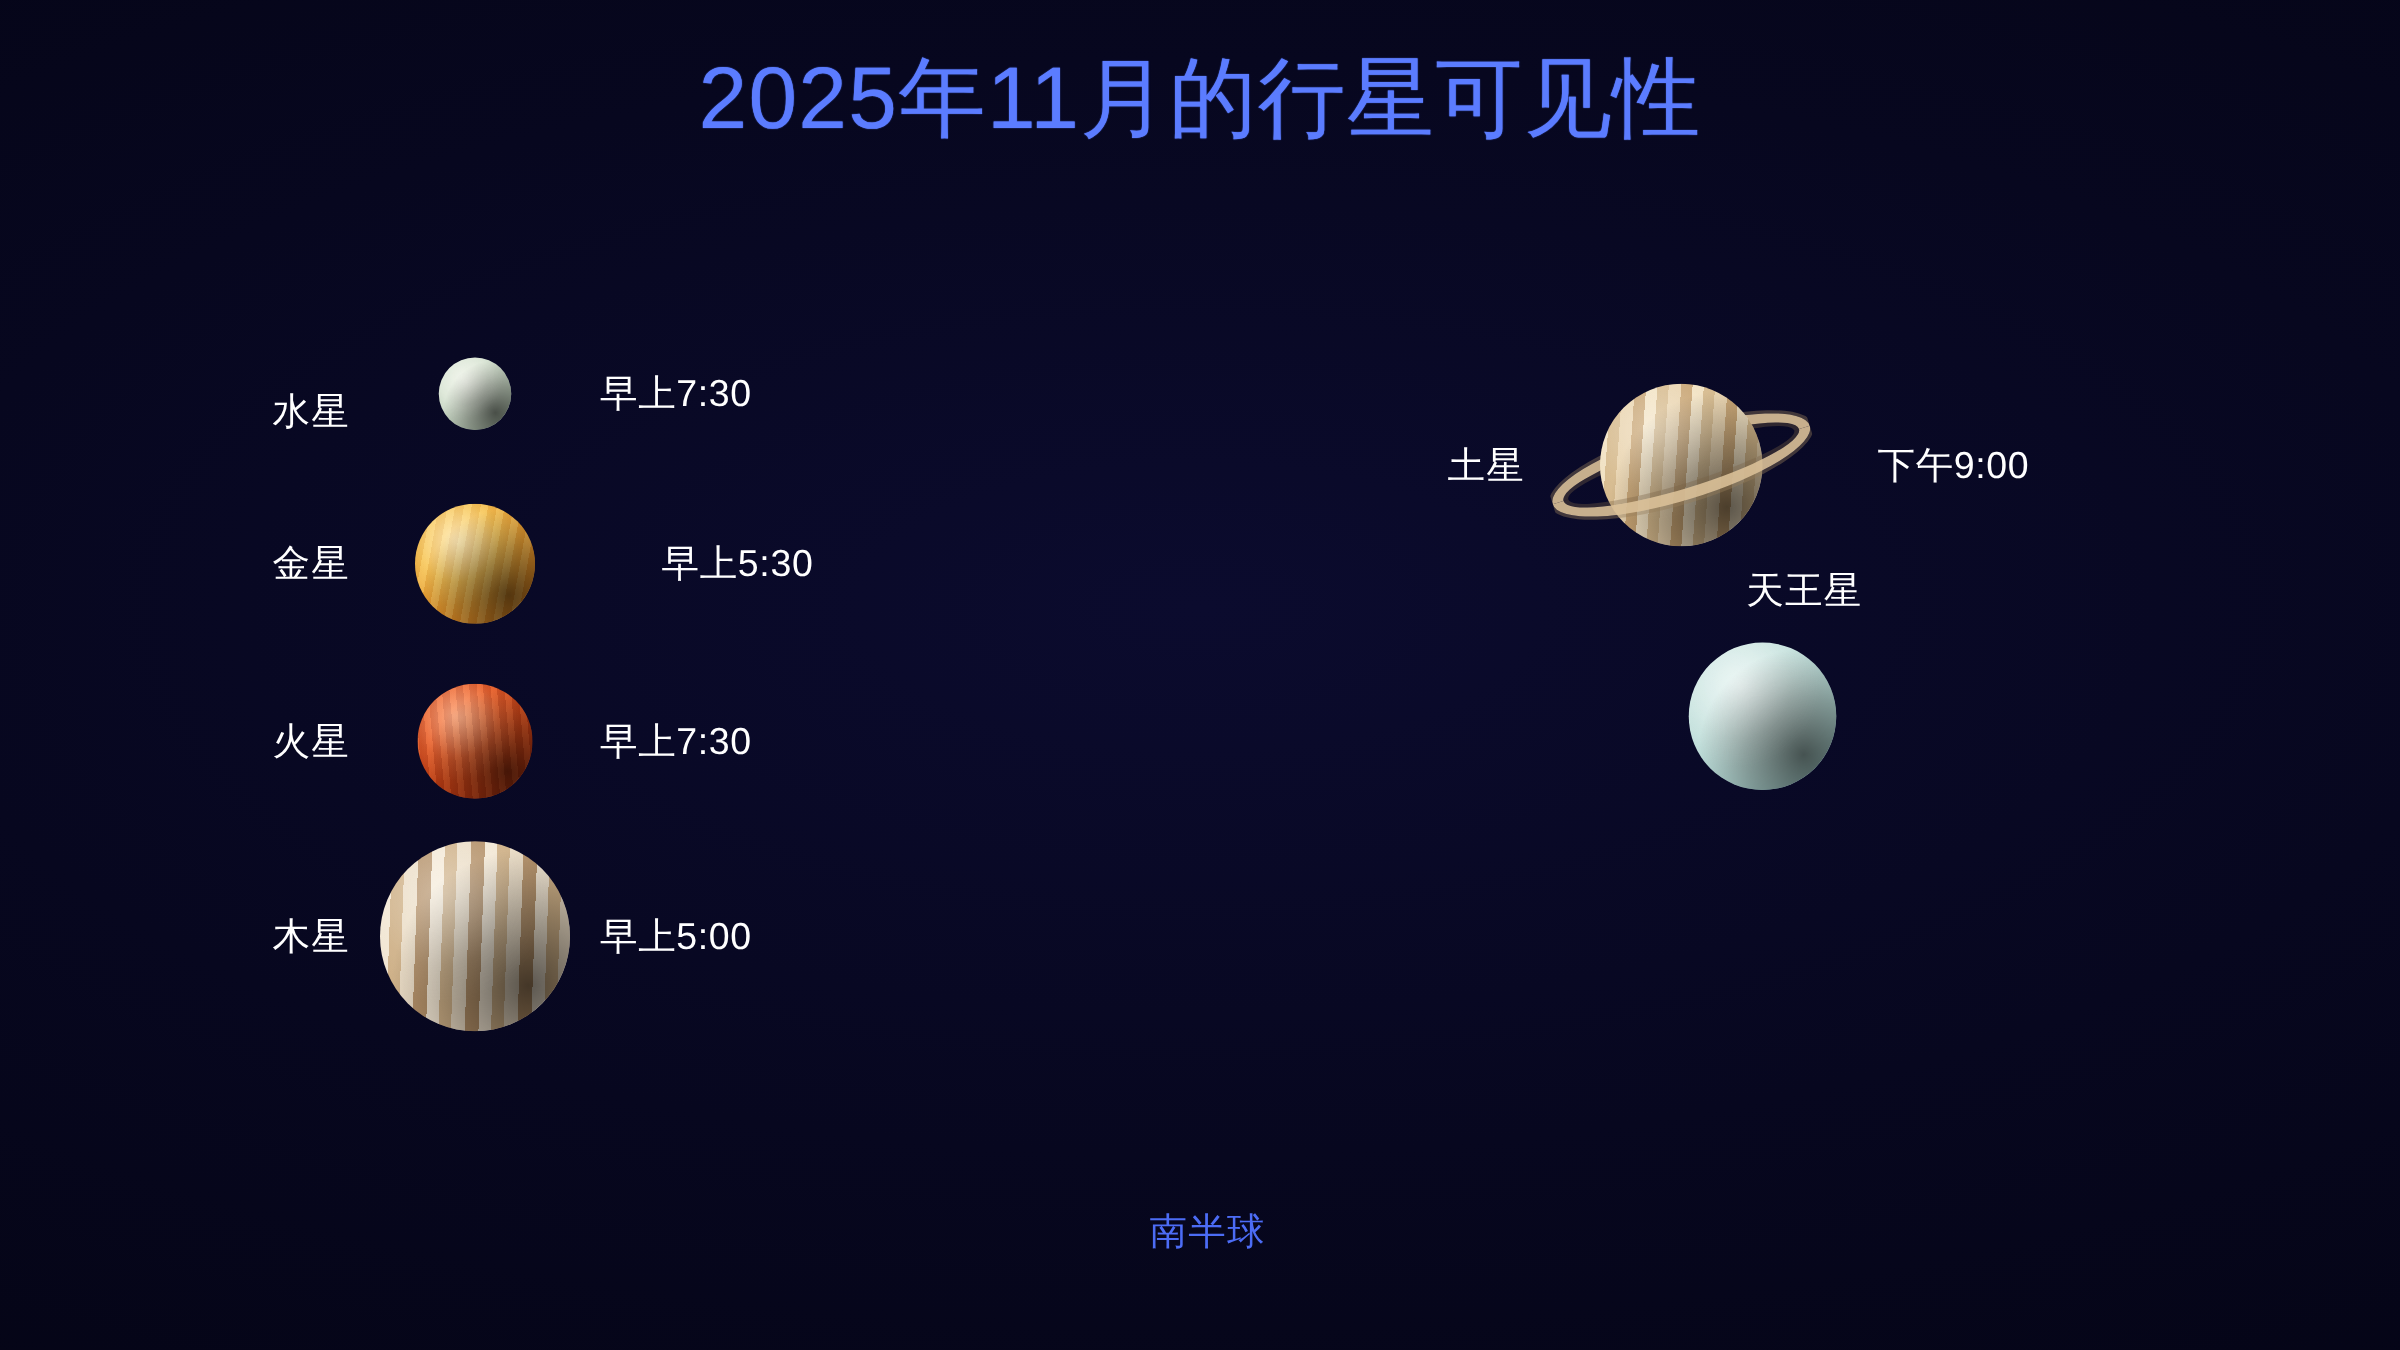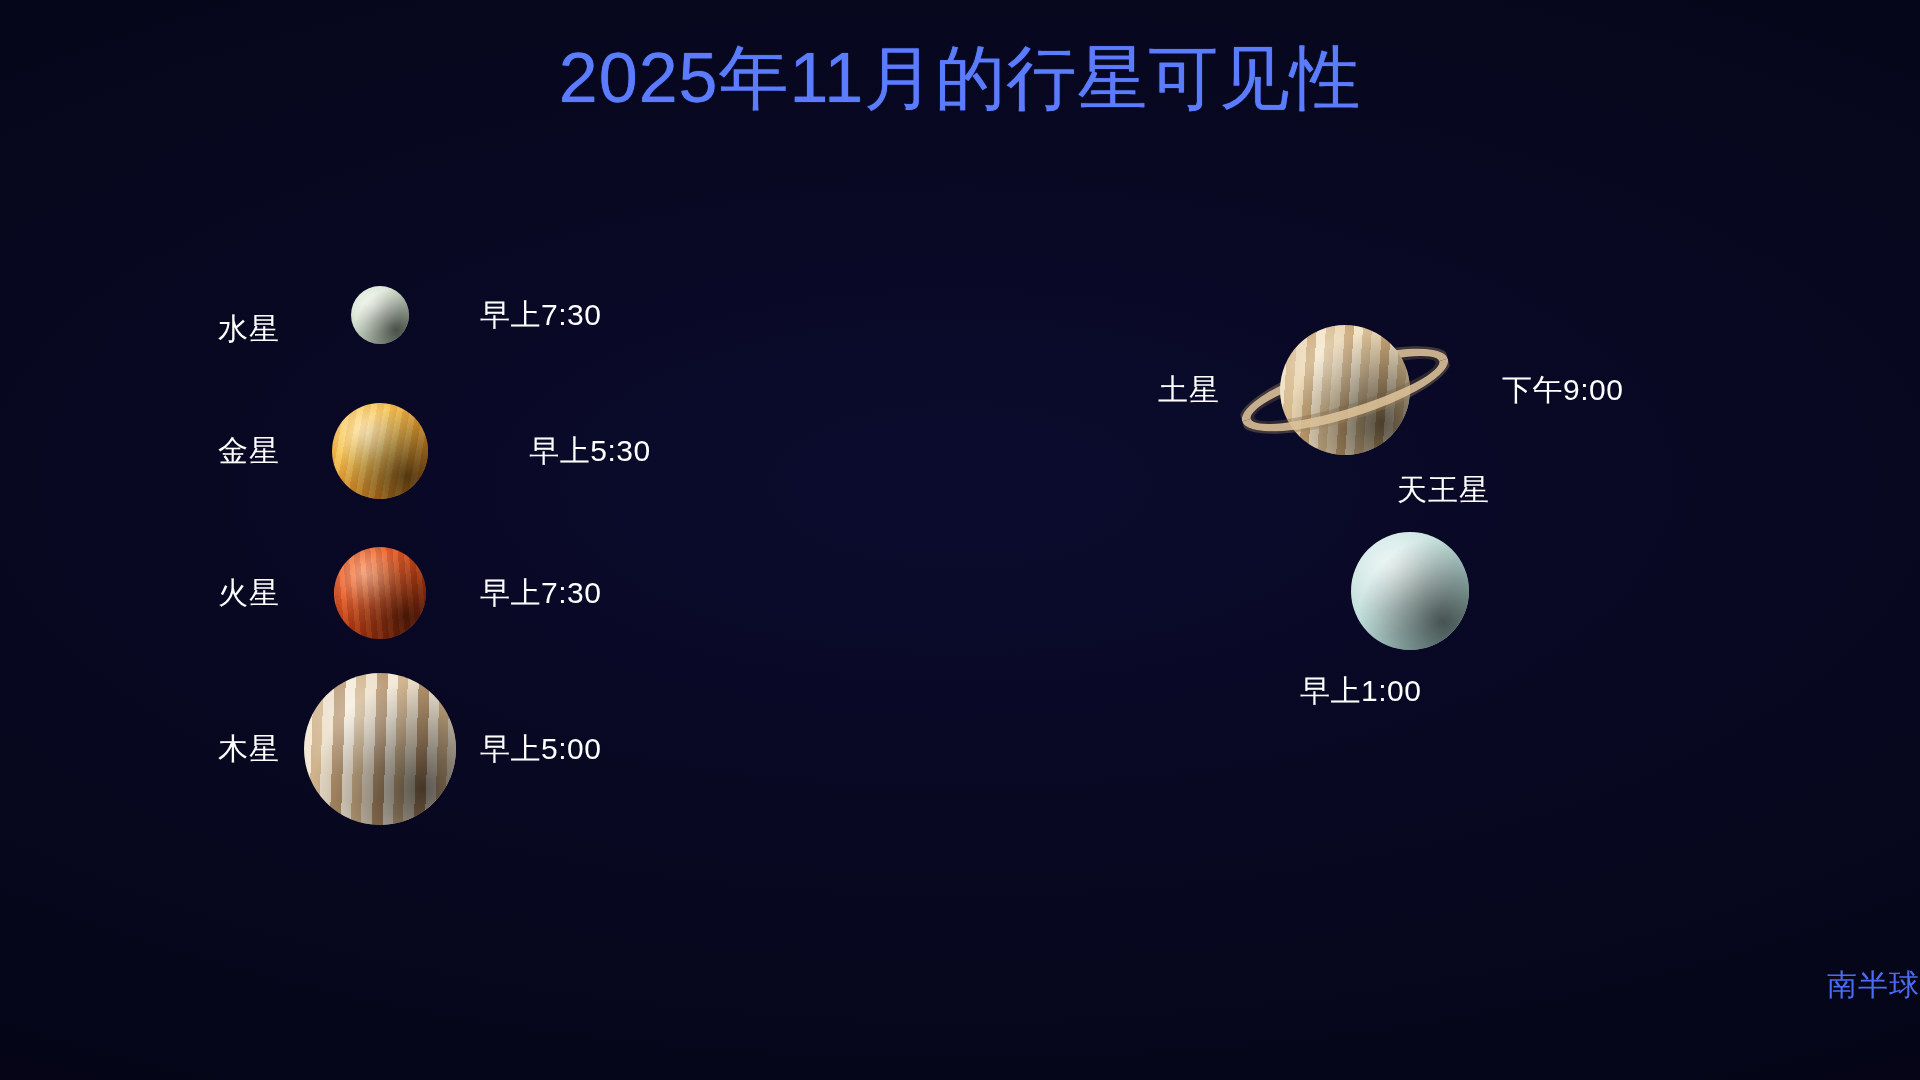--- a/index.html
+++ b/index.html
@@ -39,33 +39,33 @@
     color: #5b7cff;
     text-shadow: 0 0 1px #5b7cff;
   }
 
   
   #footer {
     position: absolute;
     top: 965px;
     left: 0;
     width: 100%;
-    text-align: right;
+    text-align: center;
     font-size: 30px;
     color: #4c6cf5;
     letter-spacing: 1px;
     padding-left: 12px;
   }
 
   
   .column {
     position: absolute;
   }
   #column-left  { left: 95px;  top: 250px; width: 700px; }
-  #column-right { left: 1060px; top: 310px; width: 700px; }
+  #column-right { left: 1060px; top: 292px; width: 700px; }
 
   .planet-row {
     position: relative;
     display: flex;
     align-items: center;
     width: 100%;
   }
 
   .planet-name {
     color: #ffffff;
@@ -238,21 +238,20 @@
         </div>
       </div>
       <div class="planet-time" style="width:220px;margin-left:32px;">下午9:00</div>
     </div>
 
     <div class="planet-row" style="height:160px;flex-direction:column;">
       <div class="planet-name" style="width:160px;">天王星</div>
       <div class="planet-visual" style="width:250px;height:160px;">
         <div class="sphere sphere-uranus" style="width:118px;height:118px;"></div>
       </div>
-      <div class="planet-time" style="width:220px;">早上1:00</div>
     </div>
 
 
   </div>
 
   <div id="footer">南半球</div>
 
 </div>
 
 </body></html>

